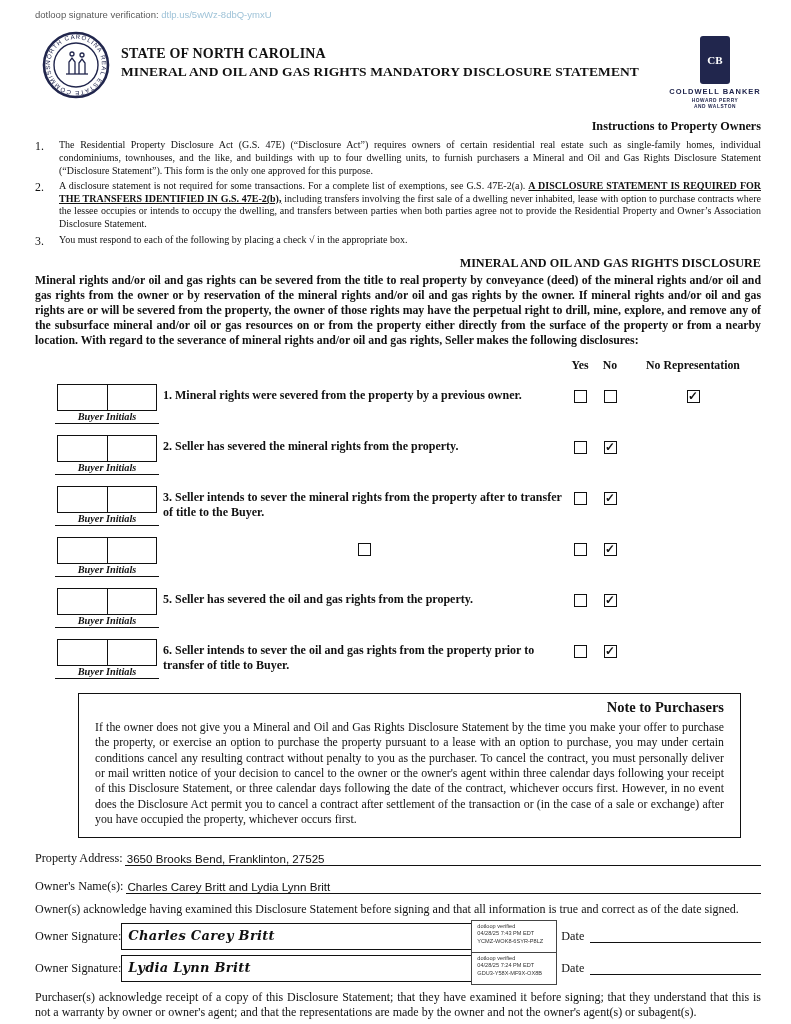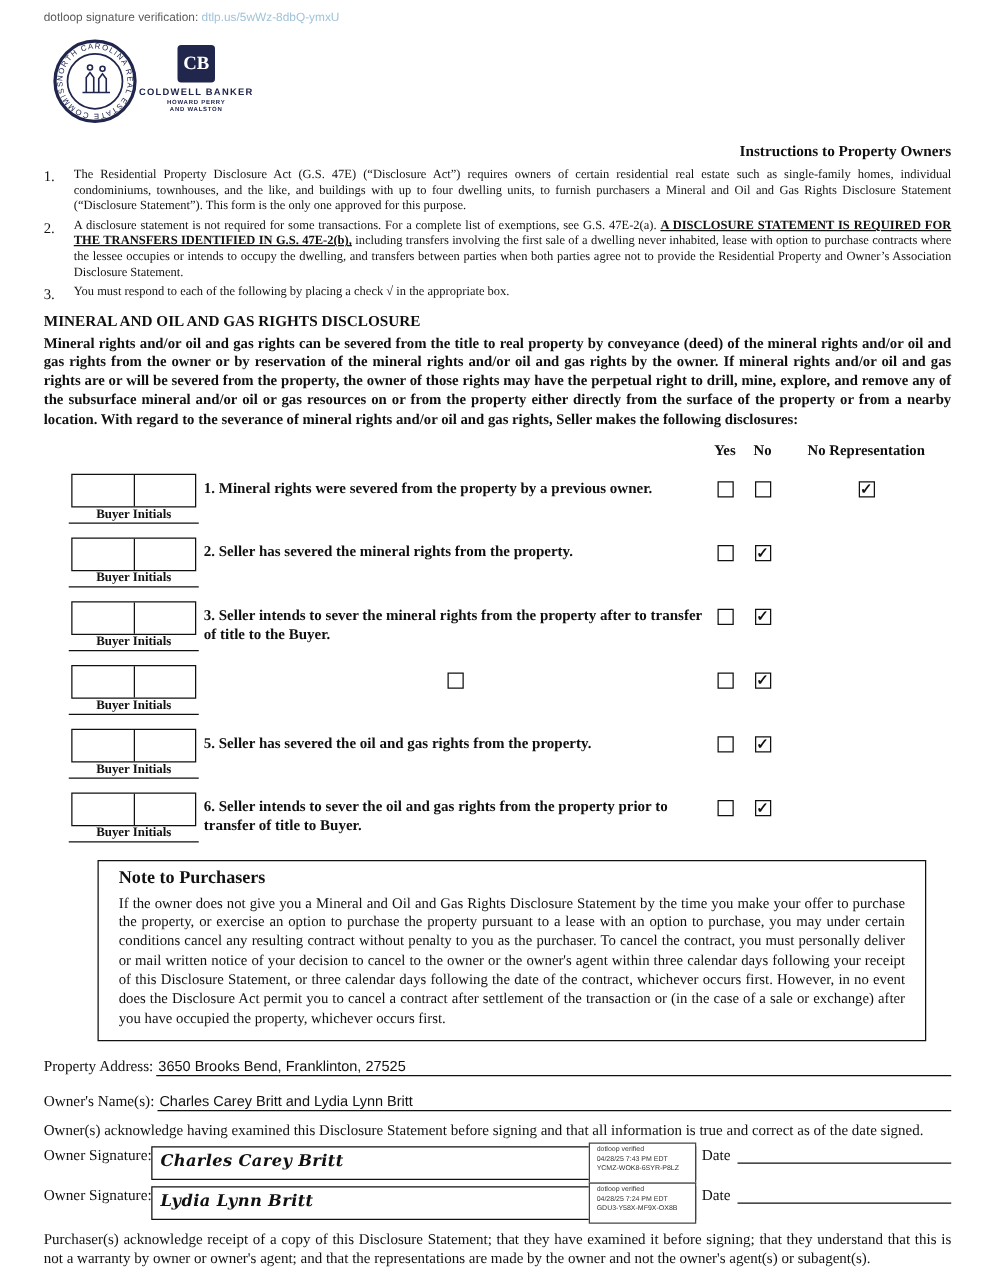--- a/index.html
+++ b/index.html
@@ -22,50 +22,50 @@
   .verify-bar a { color: #9fc3d8; text-decoration: none; }
 
   
   .header { display: flex; align-items: flex-start; margin-top: 8px; }
   .seal-wrap { width: 70px; flex: 0 0 70px; margin-left: 6px; }
   .titles { margin-left: 10px; padding-top: 16px; flex: 1; }
   .title1 { font-size: 14px; font-weight: bold; letter-spacing: .2px; }
   .title2 { font-size: 13.5px; font-weight: bold; letter-spacing: .1px; margin-top: 2px; }
   .cb-logo { width: 92px; flex: 0 0 92px; text-align: center; padding-top: 6px; font-family: "Liberation Sans", sans-serif; }
   .cb-mark {
-    width: 30px; height: 30px; margin: 0 auto 3px auto;
+    width: 30px; height: 48px; margin: 0 auto 3px auto;
     background: #21264d; color: #ffffff; border-radius: 3px;
     display: flex; align-items: center; justify-content: center;
-    font-size: 15px; font-weight: bold; font-family: "Liberation Serif", serif;
+    font-size: 11px; font-weight: bold; font-family: "Liberation Serif", serif;
   }
   .cb-name { font-size: 7.5px; font-weight: bold; color: #21264d; letter-spacing: 1px; }
   .cb-sub { font-size: 4.8px; font-weight: bold; color: #21264d; letter-spacing: .6px; margin-top: 2px; line-height: 1.3; }
 
   
   .sec-heading { text-align: right; font-weight: bold; font-size: 12.2px; margin-top: 9px; }
   .instr { margin-top: 5px; }
   .instr-item { display: flex; margin-top: 3px; }
   .instr-num { flex: 0 0 16px; font-size: 11.8px; }
   .instr-text { flex: 1; margin-left: 8px; font-size: 10px; line-height: 1.26; text-align: justify; }
   .emph { font-weight: bold; text-decoration: underline; }
 
-  .disc-heading { text-align: left; font-weight: bold; font-size: 12.2px; margin-top: 7px; }
+  .disc-heading { text-align: right; font-weight: bold; font-size: 12.2px; margin-top: 7px; }
   .disc-intro { font-weight: bold; font-size: 11.8px; line-height: 1.28; text-align: justify; margin-top: 2px; }
 
   
   .cols-header, .disc-row {
     display: grid;
     grid-template-columns: 100px 6px 402px 30px 30px 136px;
     margin-left: 22px;
   }
   .cols-header { margin-top: 10px; font-weight: bold; font-size: 11.8px; }
   .col-label { text-align: center; white-space: nowrap; }
   .disc-row { margin-top: 9px; align-items: start; }
 
-  .initials-block { padding-top: 2px; }
+  .initials-block { padding-top: 2px; font-style: italic; }
   .initials-boxes {
     display: flex; height: 27px; border: 1.6px solid #111;
   }
   .initials-cell { flex: 1; border-right: 1.6px solid #111; }
   .initials-cell:last-child { border-right: none; }
   .initials-label {
     font-weight: bold; font-size: 10.3px; text-align: center;
     border-bottom: 1.2px solid #111; margin: 0 -2px; padding-bottom: 1px;
   }
   .row-text { font-weight: bold; font-size: 12px; line-height: 1.28; padding-top: 6px; }
@@ -75,33 +75,33 @@
     font-size: 12px; font-weight: bold; line-height: 11px; text-align: center;
     color: #111;
   }
 
   
   .note-box {
     margin: 14px 20px 0 43px;
     border: 1.6px solid #111;
     padding: 5px 16px 10px 16px;
   }
-  .note-heading { text-align: left; font-weight: bold; font-size: 14.5px; }
+  .note-heading { text-align: right; font-weight: bold; font-size: 14.5px; }
   .note-body { font-size: 11.8px; line-height: 1.3; text-align: justify; margin-top: 4px; }
 
   
   .field-line { display: flex; align-items: flex-end; margin-top: 13px; font-size: 12.2px; }
   .field-label { white-space: nowrap; }
   .field-value {
     flex: 1; border-bottom: 1.1px solid #111; margin-left: 2px;
     font-size: 11.6px; font-family: "Liberation Sans", sans-serif; padding-left: 2px;
   }
   .ack { font-size: 12px; line-height: 1.26; text-align: justify; margin-top: 8px; }
 
-  .sig-row { display: flex; align-items: flex-start; margin-top: 5px; font-size: 12.2px; }
+  .sig-row { display: flex; align-items: center; margin-top: 5px; font-size: 12.2px; }
   .sig-label { white-space: nowrap; }
   .sig-box {
     position: relative; width: 436px; height: 27px;
     border: 1.8px solid #111; background: #fff;
   }
   .sig-name {
     position: absolute; left: 6px; top: 4px;
     font-style: italic; font-weight: bold; font-size: 13px;
     font-family: "DejaVu Serif", serif; letter-spacing: .3px;
   }
@@ -140,20 +140,24 @@
         </text>
         <g stroke="#21264d" stroke-width="1.3" fill="none">
           <path d="M28 44 L28 32 L31 28 L34 32 L34 44"></path>
           <path d="M38 44 L38 33 L41 29 L44 33 L44 44"></path>
           <path d="M25 44 L47 44"></path>
           <circle cx="31" cy="24" r="2"></circle>
           <circle cx="41" cy="25" r="2"></circle>
         </g>
       </svg>
     </div>
+    <div class="titles">
+      <div class="title1">STATE OF NORTH CAROLINA</div>
+      <div class="title2">MINERAL AND OIL AND GAS RIGHTS MANDATORY DISCLOSURE STATEMENT</div>
+    </div>
     <div class="cb-logo">
       <div class="cb-mark">CB</div>
       <div class="cb-name">COLDWELL BANKER</div>
       <div class="cb-sub">
         <span>HOWARD PERRY</span><br>
         <span>AND WALSTON</span>
       </div>
     </div>
   </div>
 

